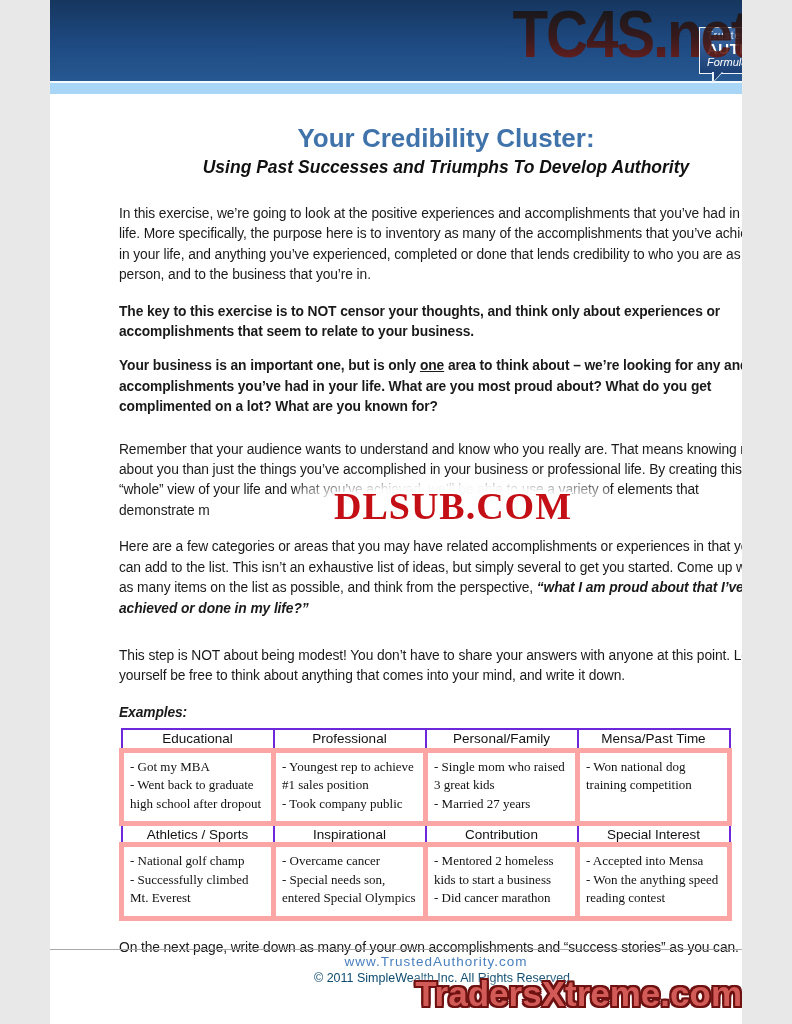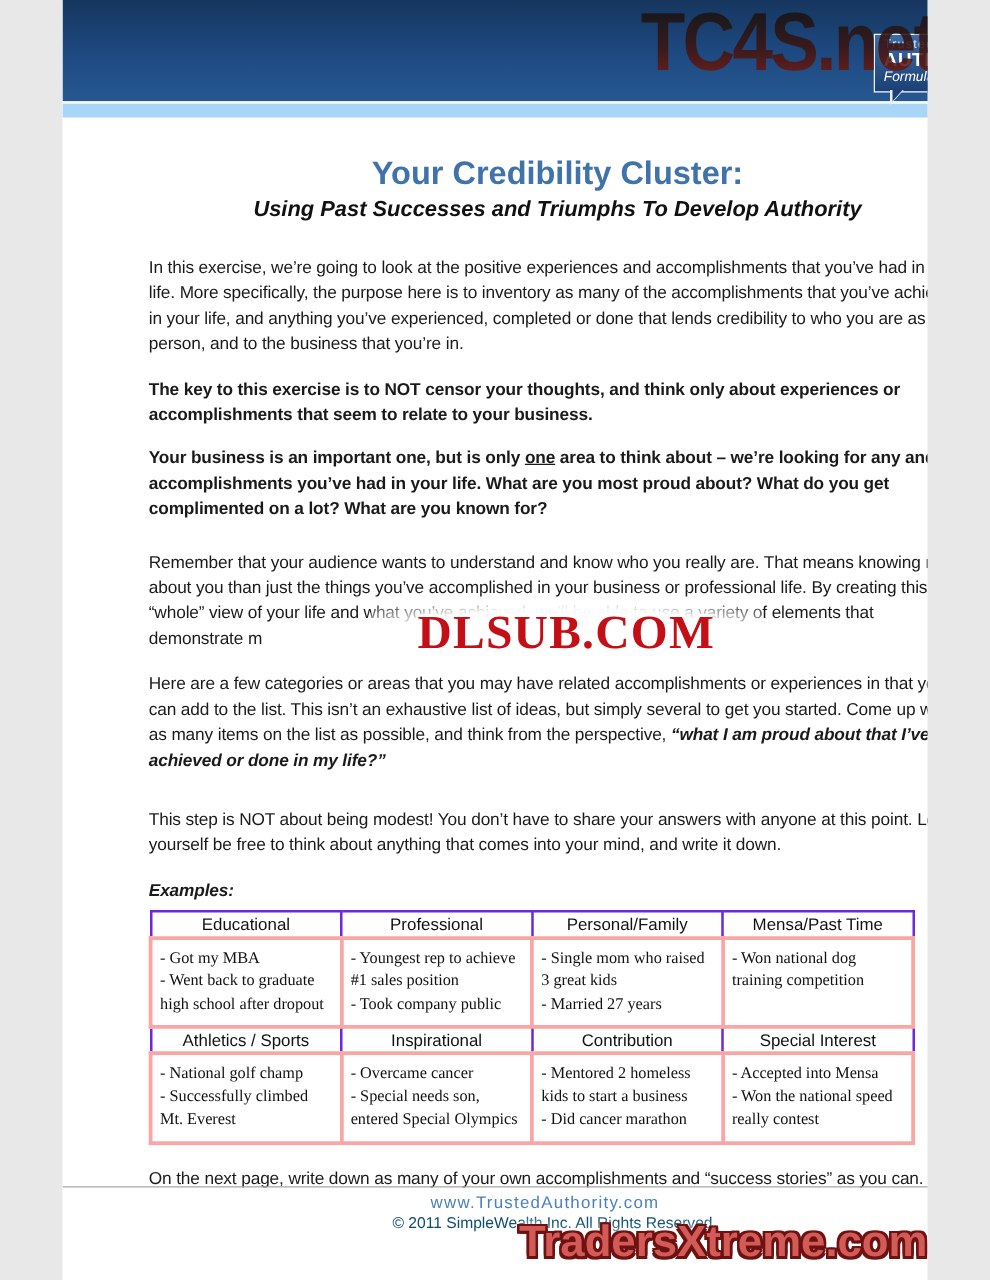--- a/index.html
+++ b/index.html
@@ -50,21 +50,21 @@
   .bi { font-weight:bold; font-style:italic; }
   .obscured-gap { display:inline-block; width:298px; height:1em; vertical-align:bottom; }
   .examples-label { margin-top:16px; font-size:14px; font-weight:bold; font-style:italic; }
 
   
   table.examples { margin-top:5px; width:613px; border-collapse:collapse;
     border:1px solid #2f2f2f; }
   table.examples th { border:2px solid #6d28d9; height:21px; font-size:13.5px;
     font-weight:normal; text-align:center; vertical-align:middle; color:#111;
     font-family:"Liberation Sans", sans-serif; width:25%; }
-  table.examples td { border:3px solid #fca5a5; height:57px; vertical-align:top;
+  table.examples td { border:5px solid #fca5a5; height:57px; vertical-align:top;
     padding:5px 6px 8px 6px; font-family:"Liberation Serif", serif;
     font-size:13px; line-height:18.5px; color:#111; }
   .closing { margin-top:17px; }
 
   
   .stamp { position:absolute; left:247px; top:481px; z-index:6;
     width:312px; height:50px; line-height:50px; text-align:center;
     font-family:"Liberation Serif", serif; font-weight:900;
     font-size:38px; letter-spacing:1px; color:#c30f15;
     background:radial-gradient(ellipse at center, rgba(255,255,255,.97) 55%, rgba(255,255,255,0) 98%);
@@ -164,21 +164,21 @@
         <td>
           <div>- Overcame cancer</div>
           <div>- Special needs son, entered Special Olympics</div>
         </td>
         <td>
           <div>- Mentored 2 homeless kids to start a business</div>
           <div>- Did cancer marathon</div>
         </td>
         <td>
           <div>- Accepted into Mensa</div>
-          <div>- Won the national speed really contest</div>
+          <div>- Won the anything speed reading contest</div>
         </td>
       </tr>
     </tbody>
       </table>
 
     <p class="body closing">On the next page, write down as many of your own accomplishments and “success stories” as you can.</p>
   </div>
 
   <div class="stamp">DLSUB.COM</div>
 

